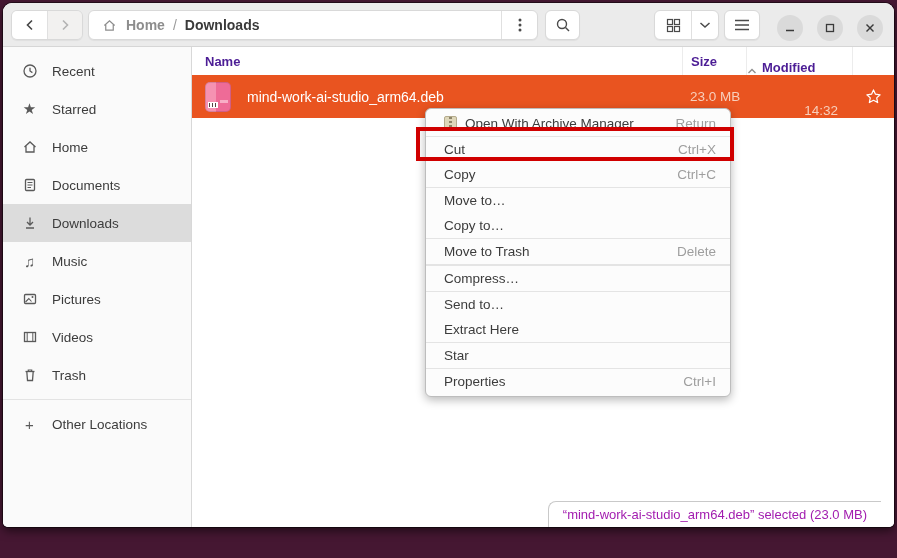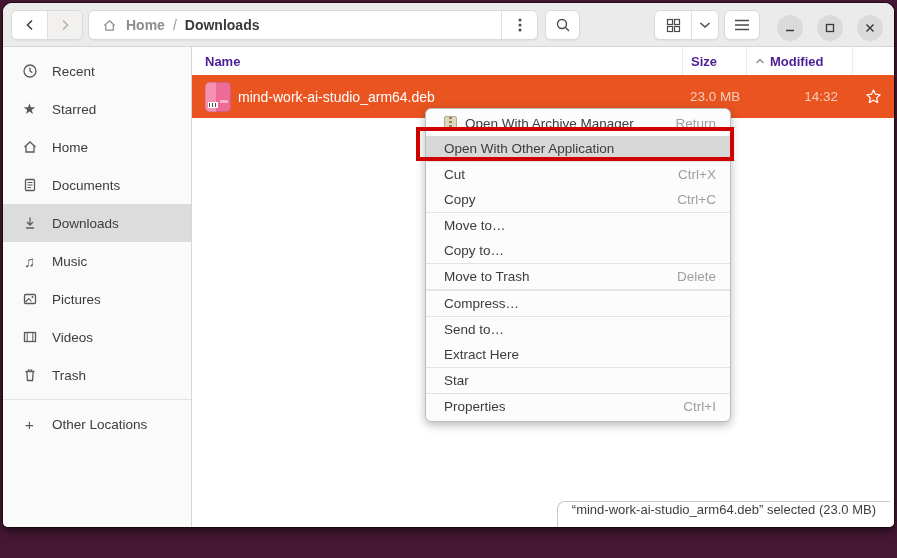--- a/index.html
+++ b/index.html
@@ -62,26 +62,26 @@
   .srow.selected { background:#dcdcdc; }
   .sideicon { width:17px; height:17px; display:flex; align-items:center; justify-content:center;
     color:#5a5a5a; font-size:15px; flex:0 0 17px; }
   .side-sep { height:1px; background:#e3e3e3; margin:5px 0; }
   .main { flex:1; position:relative; background:#fff; display:flex; flex-direction:column; }
   .hdr-row { height:28px; display:flex; align-items:center; font-size:13px;
     font-weight:bold; color:#4c1d95; background:#fff; }
   .col-name { flex:1; padding-left:13px; display:flex; align-items:center; }
   .col-size { width:64px; padding-left:8px; border-left:1px solid #ececec; height:100%;
     display:flex; align-items:center; }
-  .col-mod { width:106px; padding-left:8px; border-left:1px solid #ececec; height:100%;
-    display:flex; align-items:center; gap:5px; }
+  .col-mod { width:106px; border-left:1px solid #ececec; height:100%;
+    display:flex; align-items:flex-end; gap:5px; }
   .col-star { width:42px; border-left:1px solid #ececec; height:100%; }
   .file-row { height:43px; background:#e95420; display:flex; align-items:center; color:#fff; }
   .file-row .col-size, .file-row .col-mod, .file-row .col-star { border-left:none; }
-  .fname { font-size:14px; color:#fff; margin-left:7px; }
+  .fname { font-size:14px; color:#fff; margin-left:16px; }
   .fsize, .ftime { font-size:13.5px; color:#f7cfbc; }
   .file-row .col-mod { justify-content:flex-end; padding-right:14px; }
   .file-row .col-star { display:flex; align-items:center; justify-content:center; }
   .deb-icon { width:26px; height:30px; border-radius:5px; position:relative; flex:0 0 26px;
     background:linear-gradient(to right,#f592b2 0 11px,#ee6b97 11px);
     box-shadow:inset 0 0 0 1px rgba(0,0,0,.12); }
   .deb-icon .barcode { position:absolute; left:3px; bottom:4px; width:10px; height:6px;
     background:repeating-linear-gradient(to right,#544 0 1px,#fff 1px 3px);
     border:1px solid #fff; }
   .deb-icon .dash { position:absolute; right:3px; bottom:9px; width:8px; height:3px; background:#f8aec6; }
@@ -94,24 +94,24 @@
   .mi .sc { margin-left:auto; color:#9e9e9e; }
   .mi.highlighted { background:#d8d8d8; }
   .msep { height:1px; background:#e4e4e4; }
   .zip-icon { width:13px; height:15px; background:#ded7ba; border:1px solid #b4ab8d;
     border-radius:2px; position:relative; margin-right:8px; flex:0 0 13px; }
   .zip-icon::after { content:""; position:absolute; left:4px; top:0; bottom:0; width:3px;
     background:repeating-linear-gradient(to bottom,#8d8569 0 2px,transparent 2px 4px); }
   .redbox { position:absolute; left:413px; top:124px; width:318px; height:34px;
     border:4px solid #d00000; z-index:60; pointer-events:none; }
   
-  .statusbar { position:absolute; right:4px; bottom:0; height:26px; z-index:40;
+  .statusbar { position:absolute; right:13px; bottom:0; height:26px; z-index:40;
     background:#fff; border:1px solid #c9c9c9; border-right:none; border-bottom:none;
-    border-radius:8px 0 0 0; display:flex; padding:0 14px;
-    font-size:13px; color:#404040; }
+    border-radius:8px 0 0 0; display:flex; align-items:center; padding:0 14px;
+    font-size:13px; color:#a21caf; }
   svg { display:block; }
 </style>
 </head>
 <body>
 
 <div class="window">
 
   <div class="titlebar">
     <div class="navgroup">
       <div class="nav-seg">
@@ -342,24 +342,20 @@
       </div>
     </div>
   </div>
 
   <div class="menu">
     <div class="mi">
       <span class="zip-icon"></span>
       <span>Open With Archive Manager</span>
       <span class="sc">Return</span>
     </div>
-    <div class="mi highlighted">
-      <span>Open With Other Application</span>
-      <span class="sc"></span>
-    </div>
     <div class="msep"></div>
     <div class="mi">
       <span>Cut</span>
       <span class="sc">Ctrl+X</span>
     </div>
     <div class="mi">
       <span>Copy</span>
       <span class="sc">Ctrl+C</span>
     </div>
     <div class="msep"></div>

